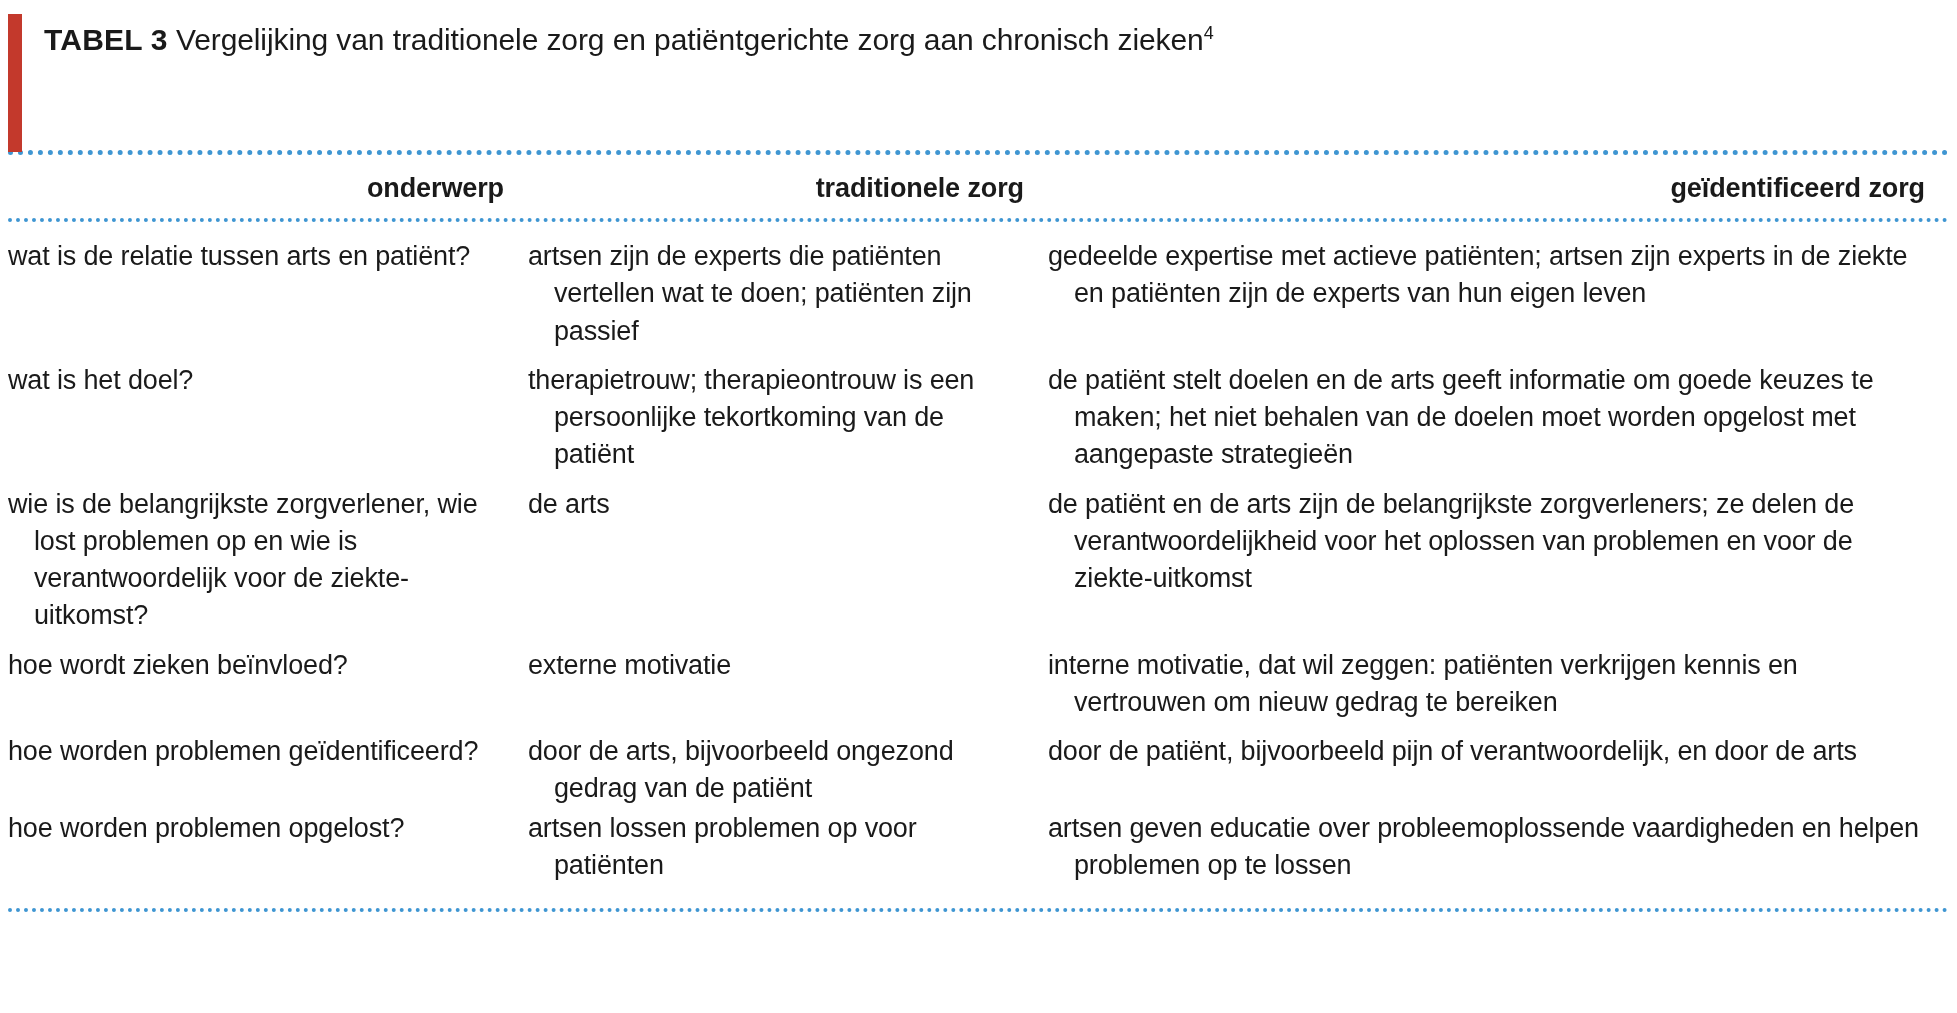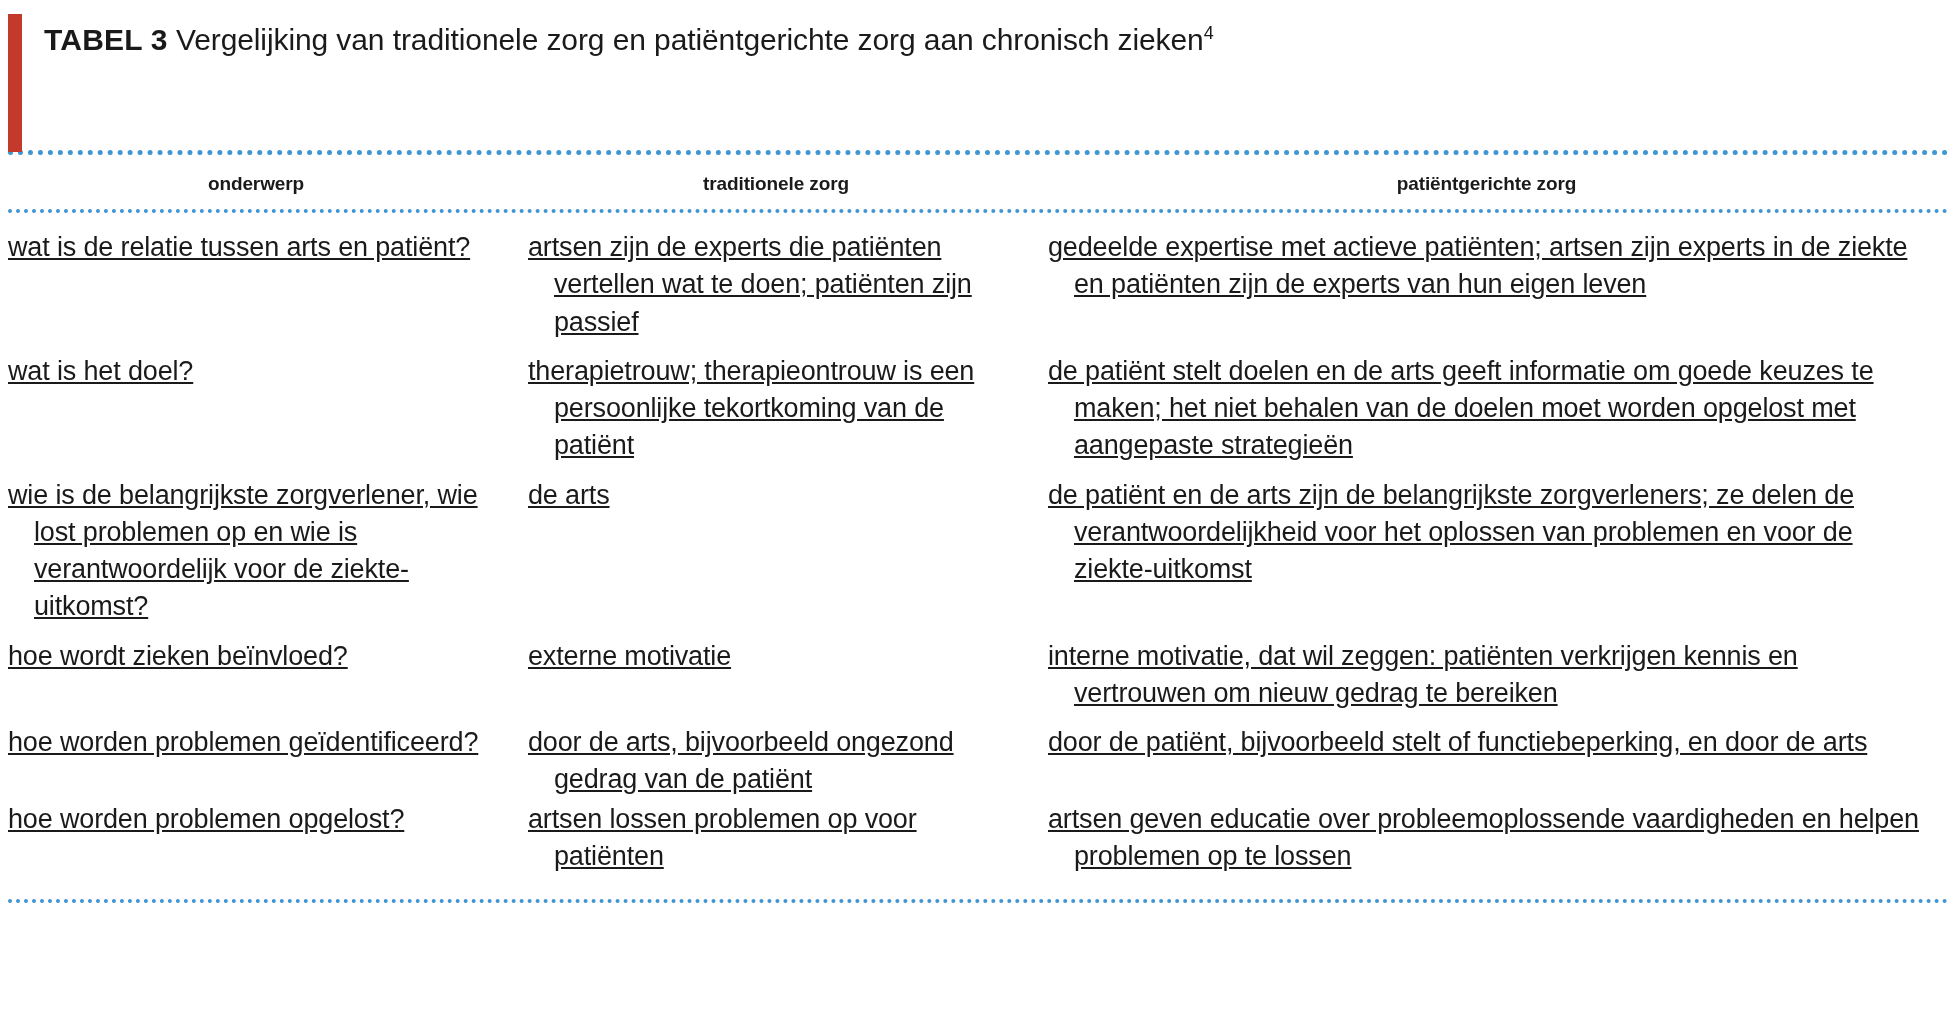--- a/index.html
+++ b/index.html
@@ -70,37 +70,36 @@
     width: calc(100% - 16px);
     margin: 0 8px;
     border-collapse: collapse;
     table-layout: fixed;
   }
   table.tbl col.c1 { width: 520px; }
   table.tbl col.c2 { width: 520px; }
   table.tbl col.c3 { width: 901px; }
 
   table.tbl th {
-    text-align: center;
+    text-align: right;
     vertical-align: bottom;
-    font-size: 19px;
+    font-size: 27px;
     font-weight: bold;
     padding: 18px 24px 14px 0;
     letter-spacing: -0.1px;
     margin-left: 24px;
   }
   table.tbl td {
     text-align: left;
     vertical-align: top;
     font-size: 27px;
     font-weight: normal;
     line-height: 1.38;
     padding: 0 24px 0 0;
     letter-spacing: -0.15px;
-    text-decoration: underline;
   }
   table.tbl td .cell {
     padding-left: 26px;
     text-indent: -26px;
   }
   table.tbl tbody tr.first-row td {
     padding-top: 16px;
   }
   table.tbl tbody tr td {
     padding-bottom: 12px;
@@ -127,21 +126,21 @@
   <table class="tbl">
     <colgroup>
       <col class="c1">
       <col class="c2">
       <col class="c3">
     </colgroup>
     <thead>
       <tr>
         <th>onderwerp</th>
         <th>traditionele zorg</th>
-        <th>patiëntgerichte zorg</th>
+        <th>geïdentificeerd zorg</th>
       </tr>
     </thead>
   </table>
 
   <div class="rule-dotted thin"></div>
 
   <table class="tbl">
     <colgroup>
       <col class="c1">
       <col class="c2">
@@ -193,21 +192,21 @@
           </td>
       </tr>
       <tr class="tight">
         <td>
             <div class="cell">hoe worden problemen geïdentificeerd?</div>
           </td>
         <td>
             <div class="cell">door de arts, bijvoorbeeld ongezond gedrag van de patiënt</div>
           </td>
         <td>
-            <div class="cell">door de patiënt, bijvoorbeeld stelt of functiebeperking, en door de arts</div>
+            <div class="cell">door de patiënt, bijvoorbeeld pijn of verantwoordelijk, en door de arts</div>
           </td>
       </tr>
       <tr>
         <td>
             <div class="cell">hoe worden problemen opgelost?</div>
           </td>
         <td>
             <div class="cell">artsen lossen problemen op voor patiënten</div>
           </td>
         <td>

